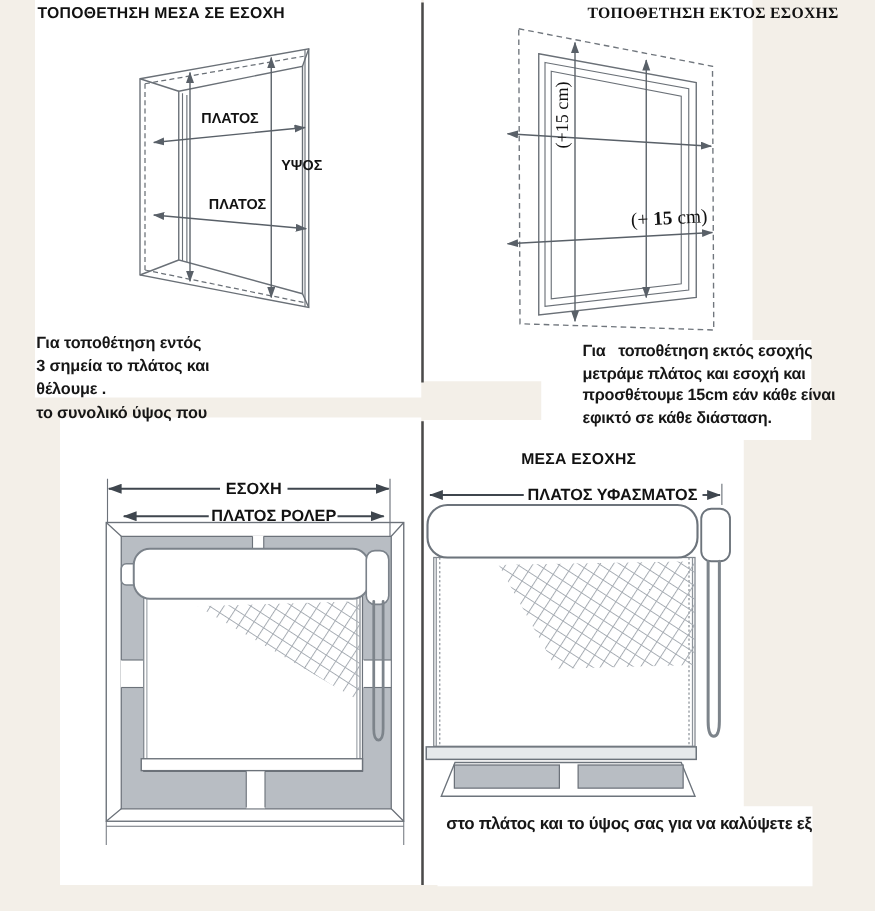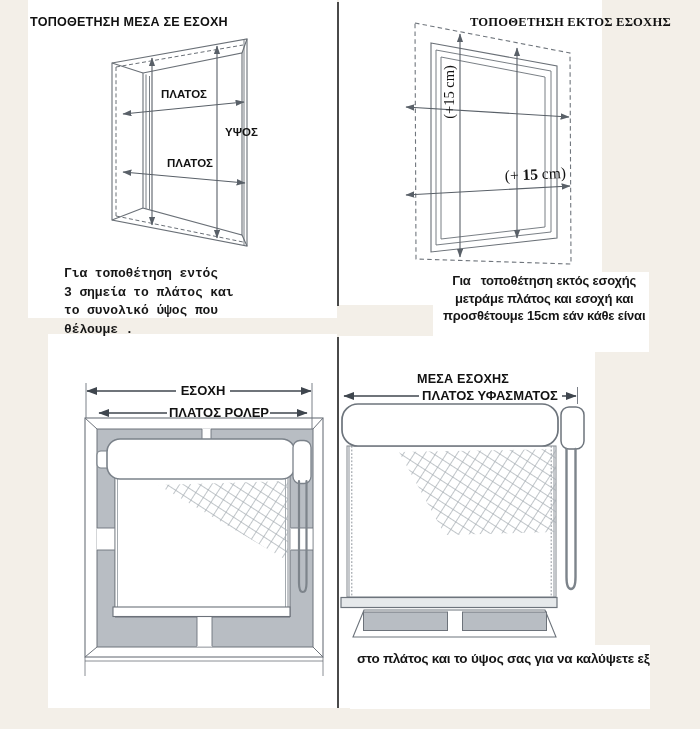--- a/index.html
+++ b/index.html
@@ -5,26 +5,26 @@
   html,body{margin:0;padding:0;}
   body{
     width:700px;height:729px;position:relative;overflow:hidden;
     background:#f3efe8;
     font-family:"Liberation Sans", sans-serif;
   }
   .panel{position:absolute;background:#ffffff;}
   .divider{position:absolute;left:337px;width:2px;background:#4a4a4a;}
   .title{
     position:absolute;font-size:12.6px;font-weight:700;color:#111;
-    letter-spacing:0.2px;white-space:pre;margin-top:12px;
+    letter-spacing:0.2px;white-space:pre;
   }
   .caption{position:absolute;font-weight:700;color:#161616;}
   .caption div{white-space:pre;}
-  .cap-tl{left:64px;top:265px;font-size:13px;line-height:18.5px;letter-spacing:-0.1px;font-family:Liberation Mono, monospace;}
-  .cap-tr{left:443px;top:272px;font-size:13px;line-height:17.6px;letter-spacing:-0.2px;text-align:center;}
+  .cap-tl{left:29px;top:265px;font-size:13px;line-height:18.5px;letter-spacing:-0.1px;}
+  .cap-tr{left:466px;top:272px;font-size:13px;line-height:17.6px;letter-spacing:-0.2px;}
   .cap-br{left:357px;top:649px;font-size:13.5px;line-height:20px;letter-spacing:-0.2px;}
   svg{position:absolute;overflow:visible;}
   svg text{font-family:"Liberation Sans", sans-serif;font-weight:700;fill:#121212;}
   .serif-label{font-family:"Liberation Serif", serif;font-weight:400;}
 </style>
 </head>
 <body>
 
 <div class="panel" style="left:28px;top:0;width:309px;height:318px;"></div>
 <div class="panel" style="left:339px;top:0;width:263px;height:305px;"></div>
@@ -178,25 +178,26 @@
     <line x1="344" y1="396" x2="419" y2="396" marker-start="url(#ab4)"></line>
     <line x1="562" y1="396" x2="576" y2="396" marker-end="url(#ab4)"></line>
     <line x1="577.5" y1="387" x2="577.5" y2="404" stroke-width="0.9" stroke="#6c727a"></line>
   </g>
   <text x="490" y="400" font-size="13" text-anchor="middle">ΠΛΑΤΟΣ ΥΦΑΣΜΑΤΟΣ</text>
 </svg>
 
 <div class="caption cap-tl">
   <div>Για τοποθέτηση εντός</div>
   <div>3 σημεία το πλάτος και</div>
+  <div>θέλουμε .</div>
   <div>το συνολικό ύψος που</div>
-  <div>θέλουμε .</div>
 </div>
 
 <div class="caption cap-tr">
   <div>Για   τοποθέτηση εκτός εσοχής</div>
   <div>μετράμε πλάτος και εσοχή και</div>
   <div>προσθέτουμε 15cm εάν κάθε είναι</div>
+  <div>εφικτό σε κάθε διάσταση.</div>
 </div>
 
 <div class="caption cap-br">
   <div>στο πλάτος και το ύψος σας για να καλύψετε εξ</div>
 </div>
 
 </body></html>

